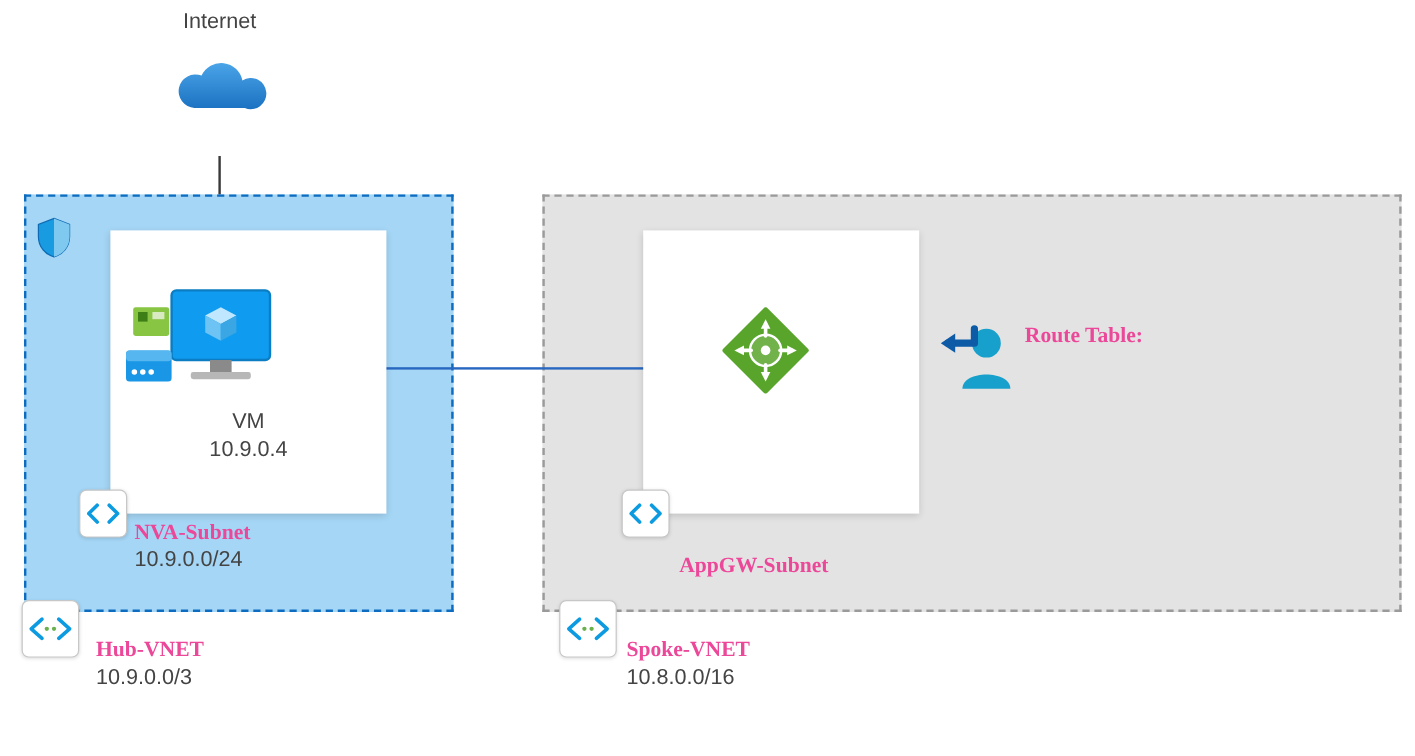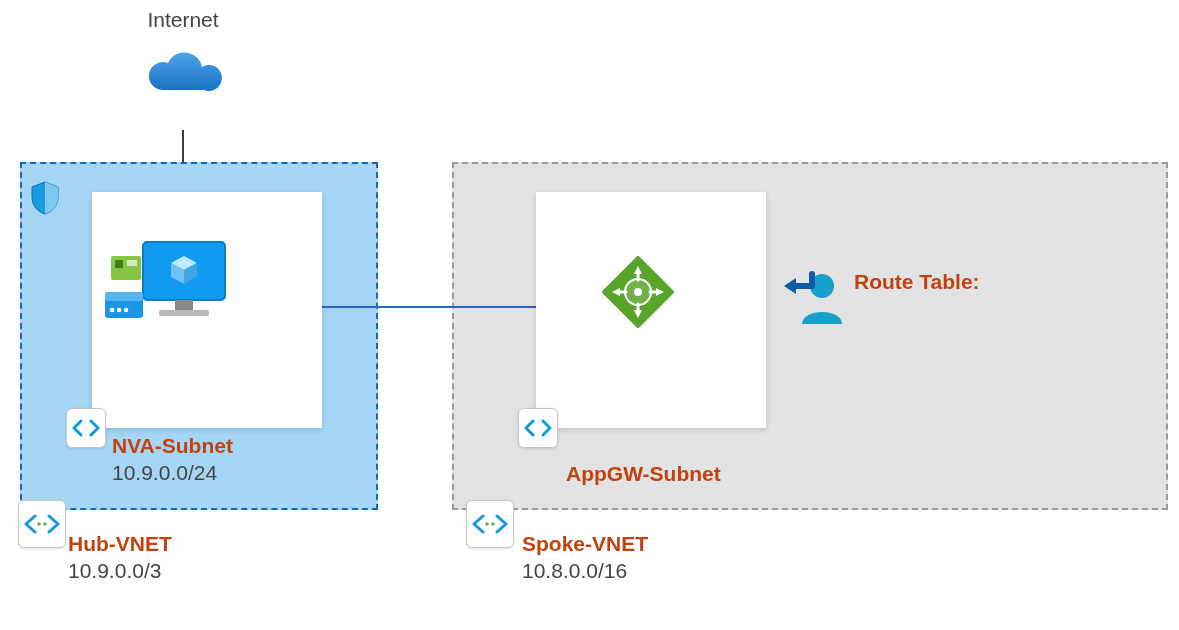--- a/index.html
+++ b/index.html
@@ -8,24 +8,24 @@
     width: 1179px;
     height: 630px;
     background: #ffffff;
     font-family: "Segoe UI", Arial, sans-serif;
     color: #333;
     position: relative;
     overflow: hidden;
   }
   .label {
     position: absolute;
-    font-size: 21px;
+    font-size: 18px;
     line-height: 1.3;
   }
-  .label .title { font-weight: 600; color: #c2410c; }
+  .label .title { font-weight: 600; color: #ec4899; font-family: Liberation Serif, serif; }
   .label .sub   { font-weight: 400; color: #444; }
   .center-label { text-align: center; }
 
   
   .vnet-box {
     position: absolute;
     border: 2px dashed #9aa0a6;
     box-sizing: border-box;
   }
   .hub-vnet {
@@ -124,20 +124,22 @@
   <rect x="22" y="28" width="10" height="6" fill="#d8eac2"></rect>
 
   <rect x="0" y="60" width="38" height="26" rx="3" fill="#1996e6"></rect>
   <rect x="0" y="60" width="38" height="9" rx="3" fill="#56b6ef"></rect>
   <circle cx="7" cy="78" r="2.3" fill="#fff"></circle>
   <circle cx="14" cy="78" r="2.3" fill="#fff"></circle>
   <circle cx="21" cy="78" r="2.3" fill="#fff"></circle>
 </svg>
 
 <div class="label center-label" style="left:112px; top:340px; width:190px;">
+  <div class="sub">VM</div>
+  <div class="sub">10.9.0.4</div>
 </div>
 
 <svg width="72" height="72" style="position:absolute; left:602px; top:256px;">
   <rect x="10" y="10" width="52" height="52" transform="rotate(45 36 36)" fill="#59a52c"></rect>
   <circle cx="36" cy="36" r="13" fill="#ffffff" opacity="0.15"></circle>
   <circle cx="36" cy="36" r="13" fill="none" stroke="#fff" stroke-width="2"></circle>
   <g stroke="#fff" stroke-width="3" stroke-linecap="round">
     <line x1="36" y1="24" x2="36" y2="14"></line>
     <line x1="36" y1="48" x2="36" y2="58"></line>
     <line x1="24" y1="36" x2="14" y2="36"></line>
@@ -190,21 +192,21 @@
 </div>
 
 <div class="netbadge big" style="left:18px; top:500px;">
   <svg width="36" height="20">
     <polyline points="11,2 2,10 11,18" fill="none" stroke="#0c9be0" stroke-width="3" stroke-linecap="round" stroke-linejoin="round"></polyline>
     <polyline points="25,2 34,10 25,18" fill="none" stroke="#0c9be0" stroke-width="3" stroke-linecap="round" stroke-linejoin="round"></polyline>
     <circle cx="15" cy="10" r="1.8" fill="#6ab04c"></circle>
     <circle cx="21" cy="10" r="1.8" fill="#6ab04c"></circle>
   </svg>
 </div>
-<div class="label" style="left:68px; top:530px;">
+<div class="label" style="left:80px; top:530px;">
   <div class="title">Hub-VNET</div>
   <div class="sub">10.9.0.0/3</div>
 </div>
 
 <div class="netbadge big" style="left:466px; top:500px;">
   <svg width="36" height="20">
     <polyline points="11,2 2,10 11,18" fill="none" stroke="#0c9be0" stroke-width="3" stroke-linecap="round" stroke-linejoin="round"></polyline>
     <polyline points="25,2 34,10 25,18" fill="none" stroke="#0c9be0" stroke-width="3" stroke-linecap="round" stroke-linejoin="round"></polyline>
     <circle cx="15" cy="10" r="1.8" fill="#6ab04c"></circle>
     <circle cx="21" cy="10" r="1.8" fill="#6ab04c"></circle>

